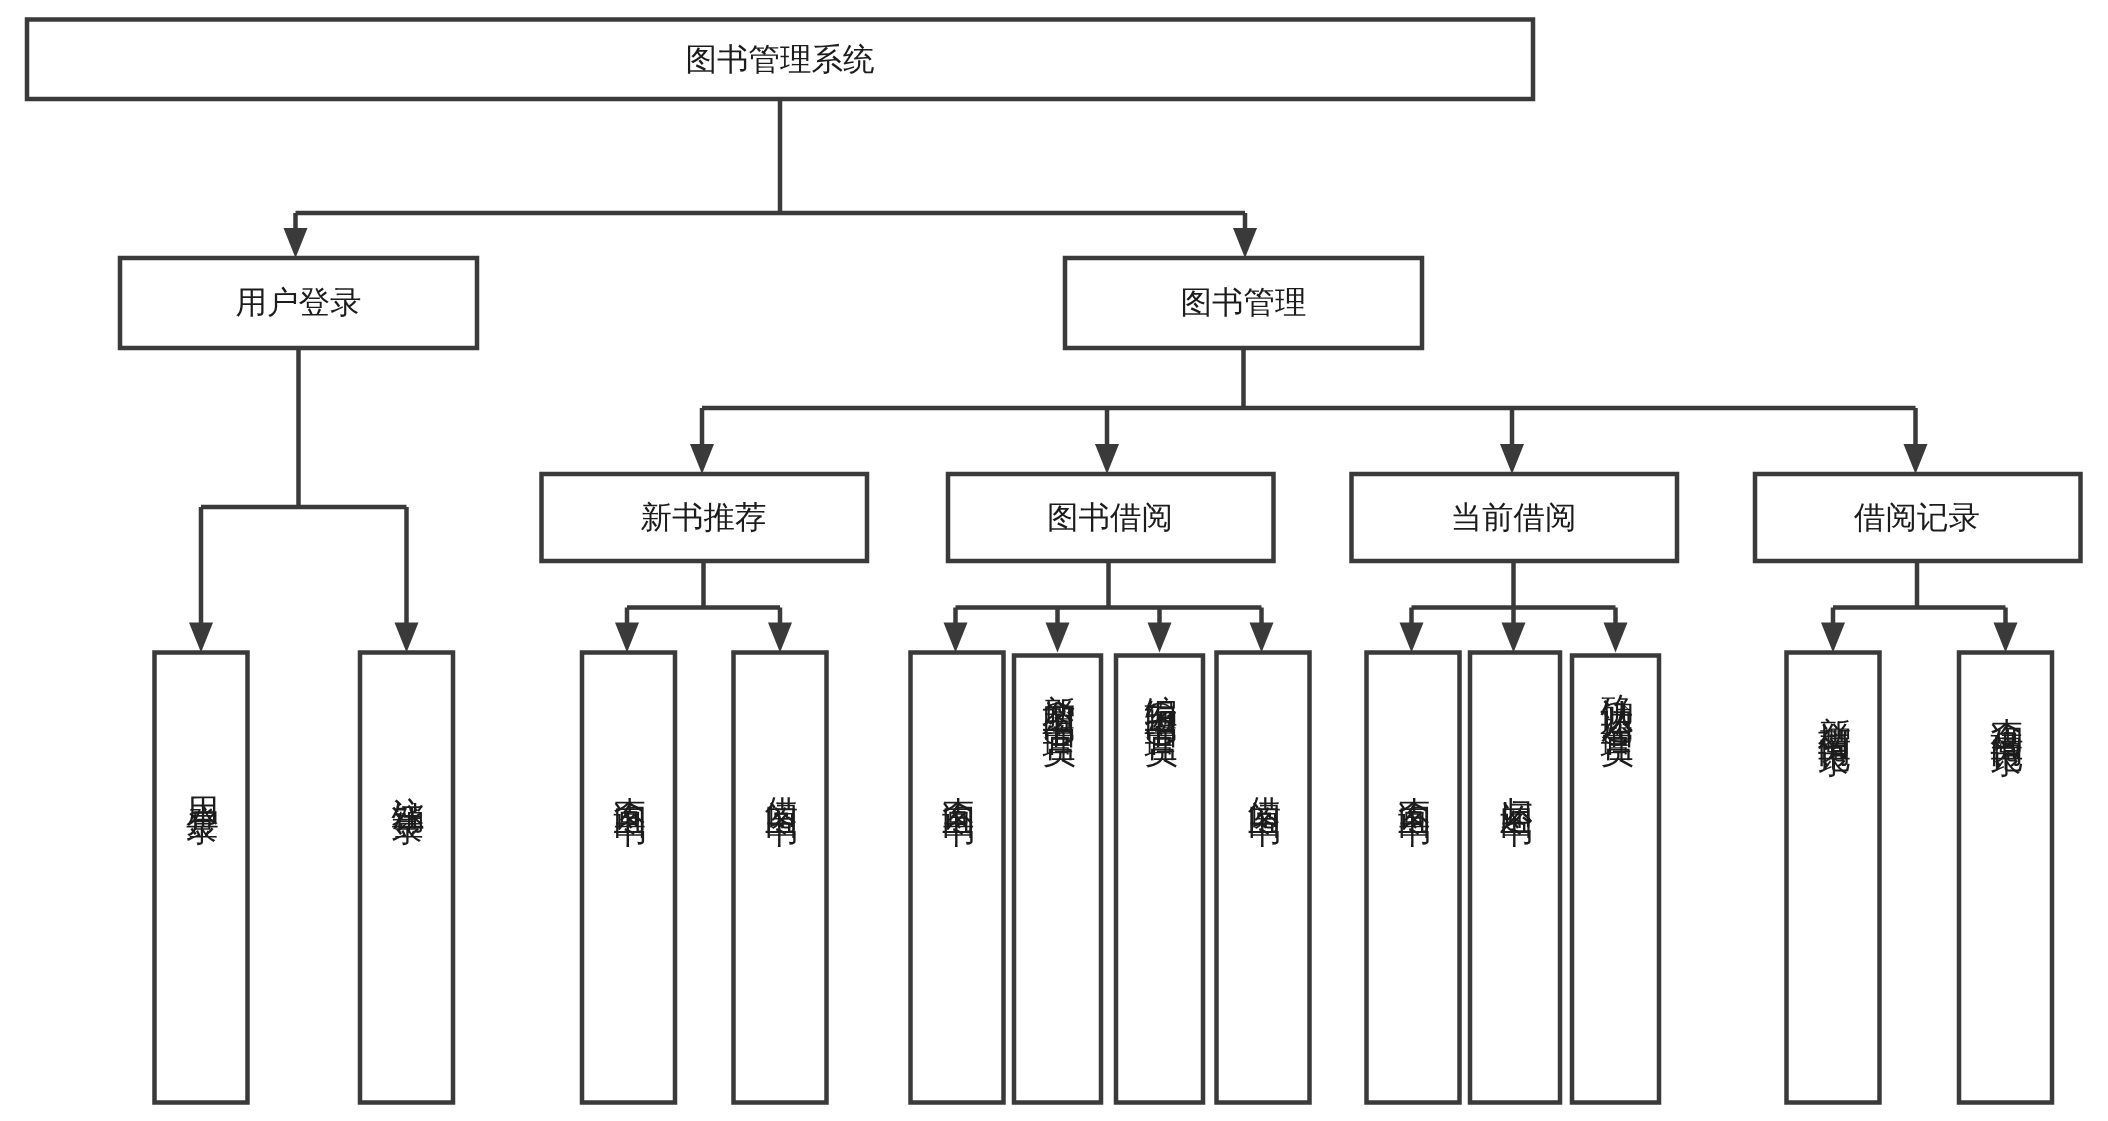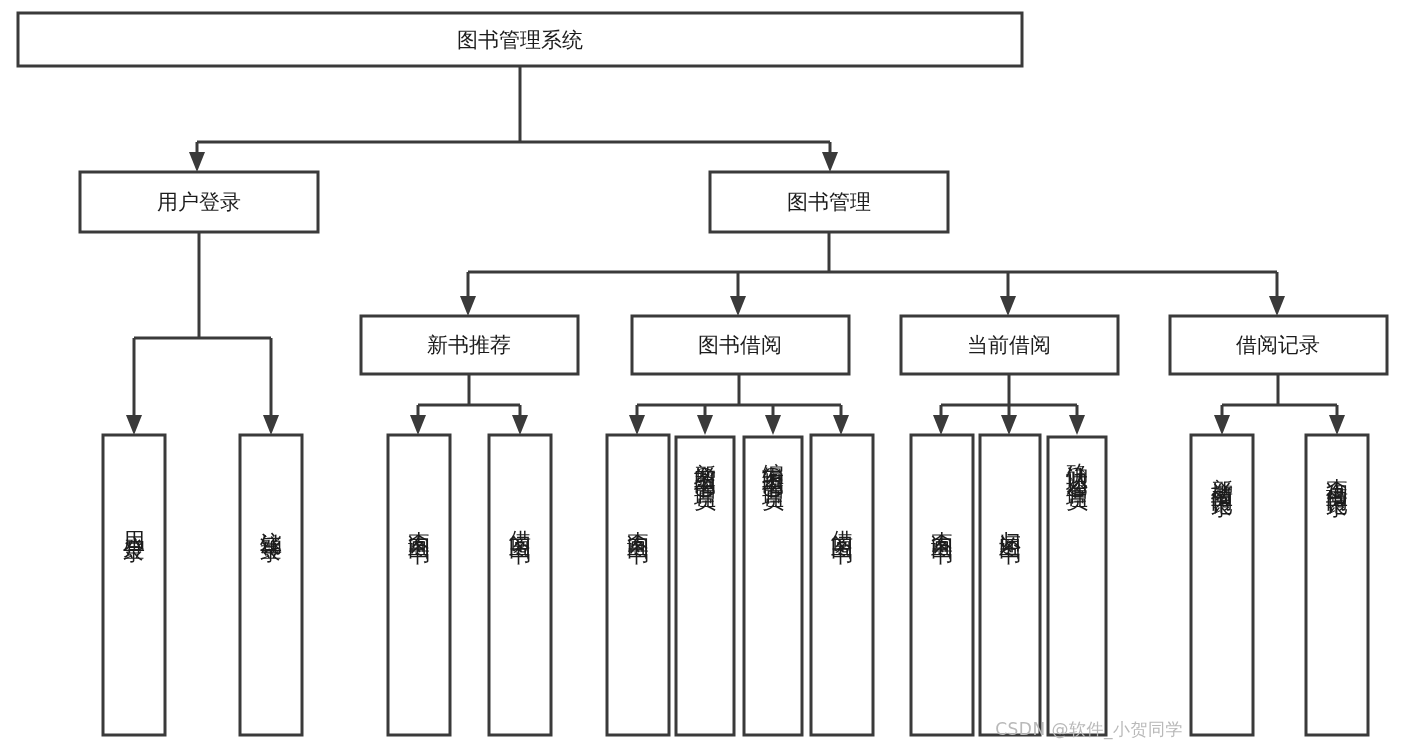--- a/index.html
+++ b/index.html
@@ -279,15 +279,14 @@
   </div>
 
   <div class="vlabel-wrap" style="left:1191px; top:435px; width:62px; height:300px;">
     <span class="vlabel-text" style="margin-top:25px;">新增借阅记录</span>
   </div>
 
   <div class="vlabel-wrap" style="left:1306px; top:435px; width:62px; height:300px;">
     <span class="vlabel-text" style="margin-top:25px;">查询借阅记录</span>
   </div>
 
-  <div class="watermark">CSDN @软件_小贺同学</div>
 
 </div>
 
 </body></html>

